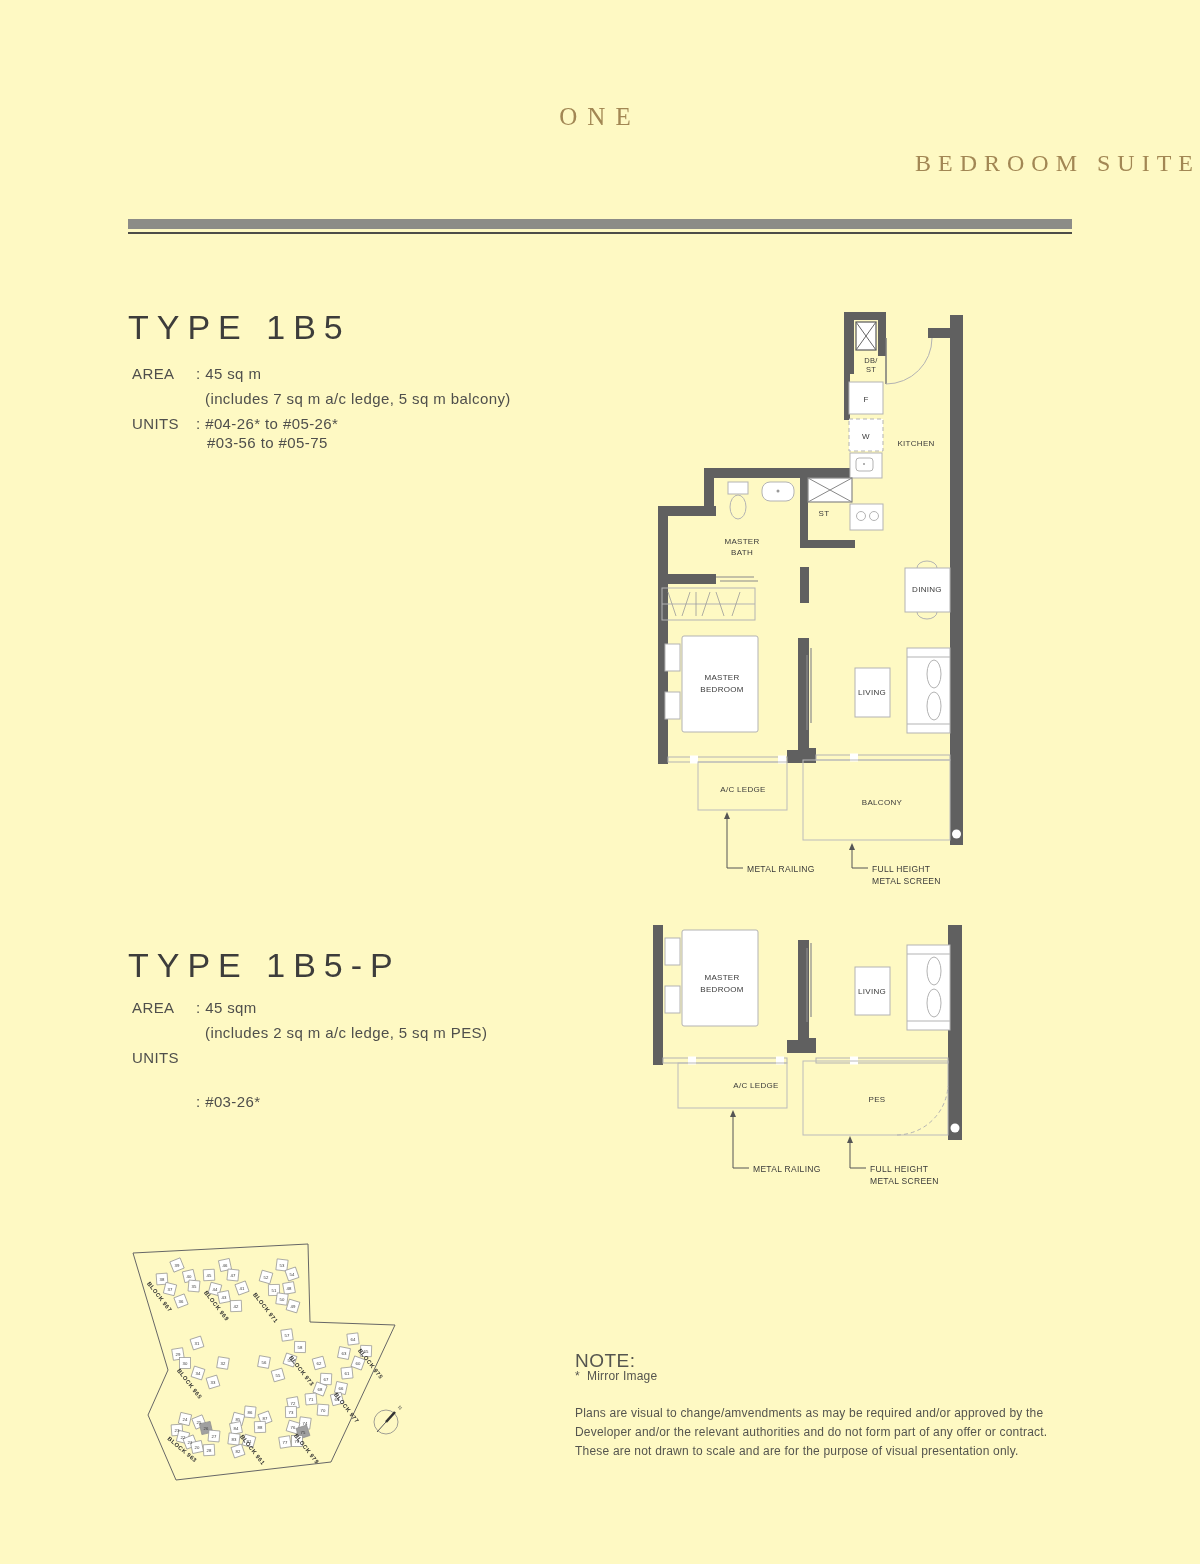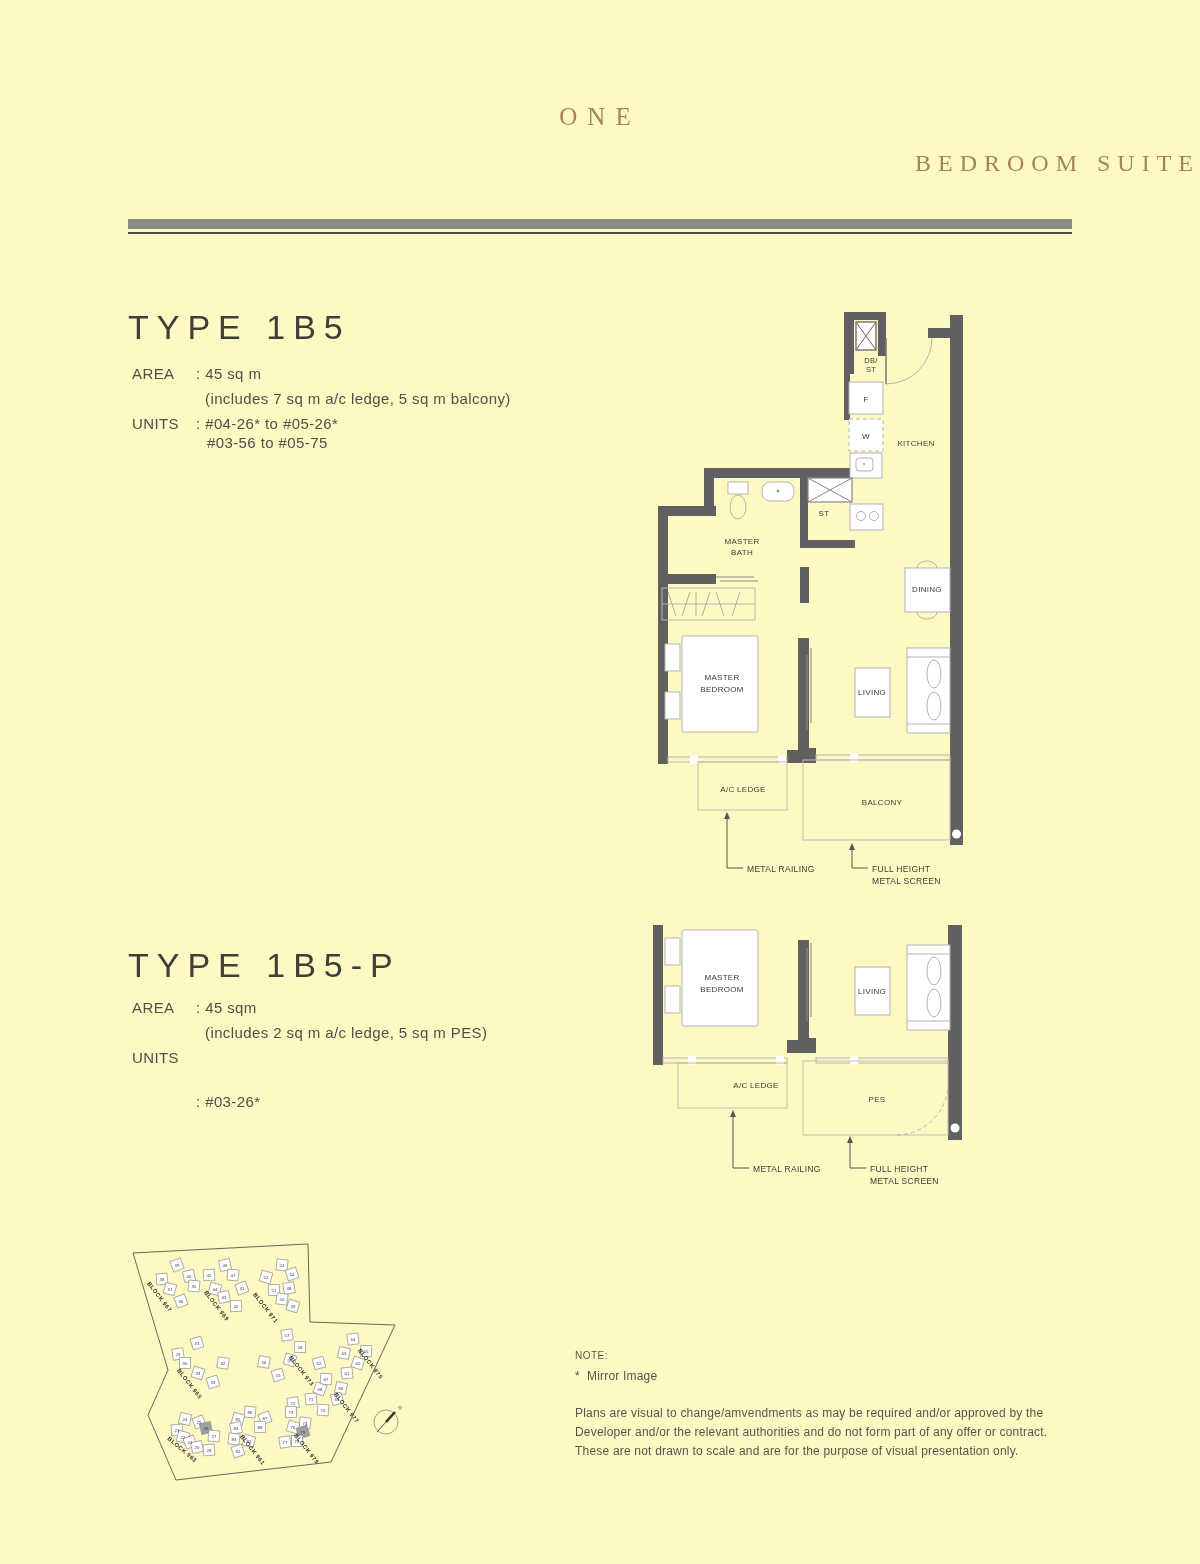--- a/index.html
+++ b/index.html
@@ -14,21 +14,21 @@
 
   .divider-bar{left:128px;top:219px;width:944px;height:10px;background:#8c8c87;}
   .divider-line{left:128px;top:232px;width:944px;height:2px;background:#4d4d48;}
 
   .type-heading{left:128px;font-size:34px;letter-spacing:8px;color:#3d3d3b;font-weight:400;}
   .spec{font-size:15px;color:#4f4f4c;letter-spacing:.4px;}
   .spec-label{left:132px;}
   .spec-val{left:196px;}
   .spec-ind{left:205px;}
 
-  .note-head{font-size:10px;color:#55554f;letter-spacing:.5px;}
+  .note-head{font-size:19px;color:#55554f;letter-spacing:.5px;}
   .note-line{font-size:12px;color:#55554f;letter-spacing:.2px;}
 
   svg{position:absolute;overflow:visible;}
   .wall{fill:#606060;stroke:none;}
   .fix{fill:#ffffff;stroke:#b3b3b3;stroke-width:1;}
   .fixn{fill:none;stroke:#b3b3b3;stroke-width:1;}
   .thin{fill:none;stroke:#bbbbbb;stroke-width:1;}
   .mid{fill:none;stroke:#8a8a8a;stroke-width:1.2;}
   .ptxt{font-family:"Liberation Sans",sans-serif;font-size:8px;fill:#3a3a3a;letter-spacing:.3px;text-anchor:middle;}
   .ltxt{font-family:"Liberation Sans",sans-serif;font-size:8.5px;fill:#3a3a3a;letter-spacing:.3px;text-anchor:start;}

